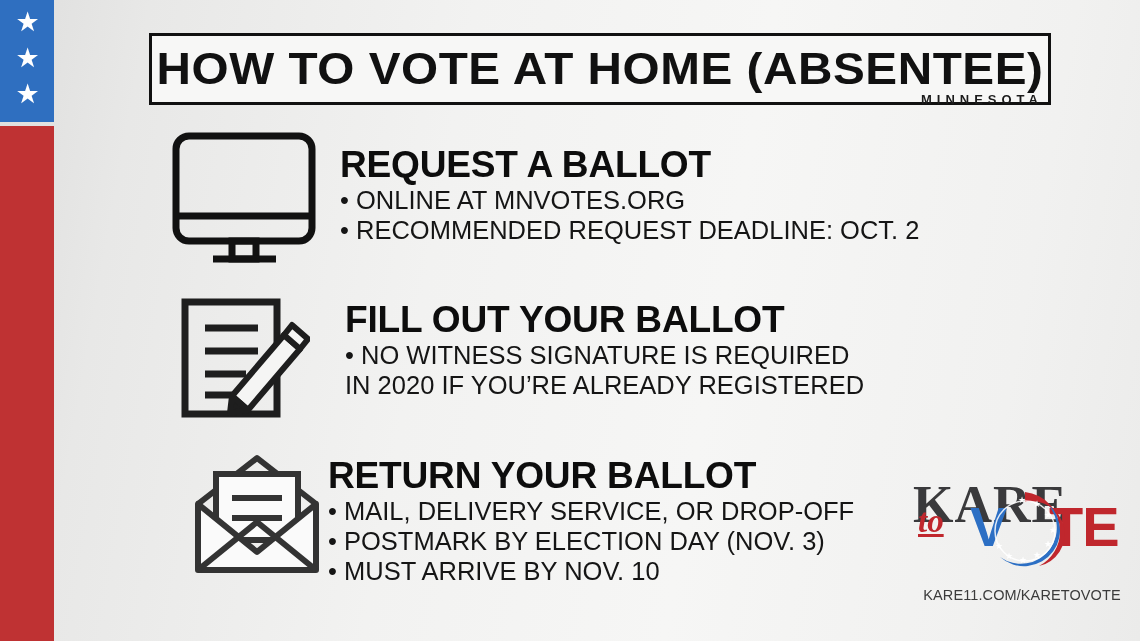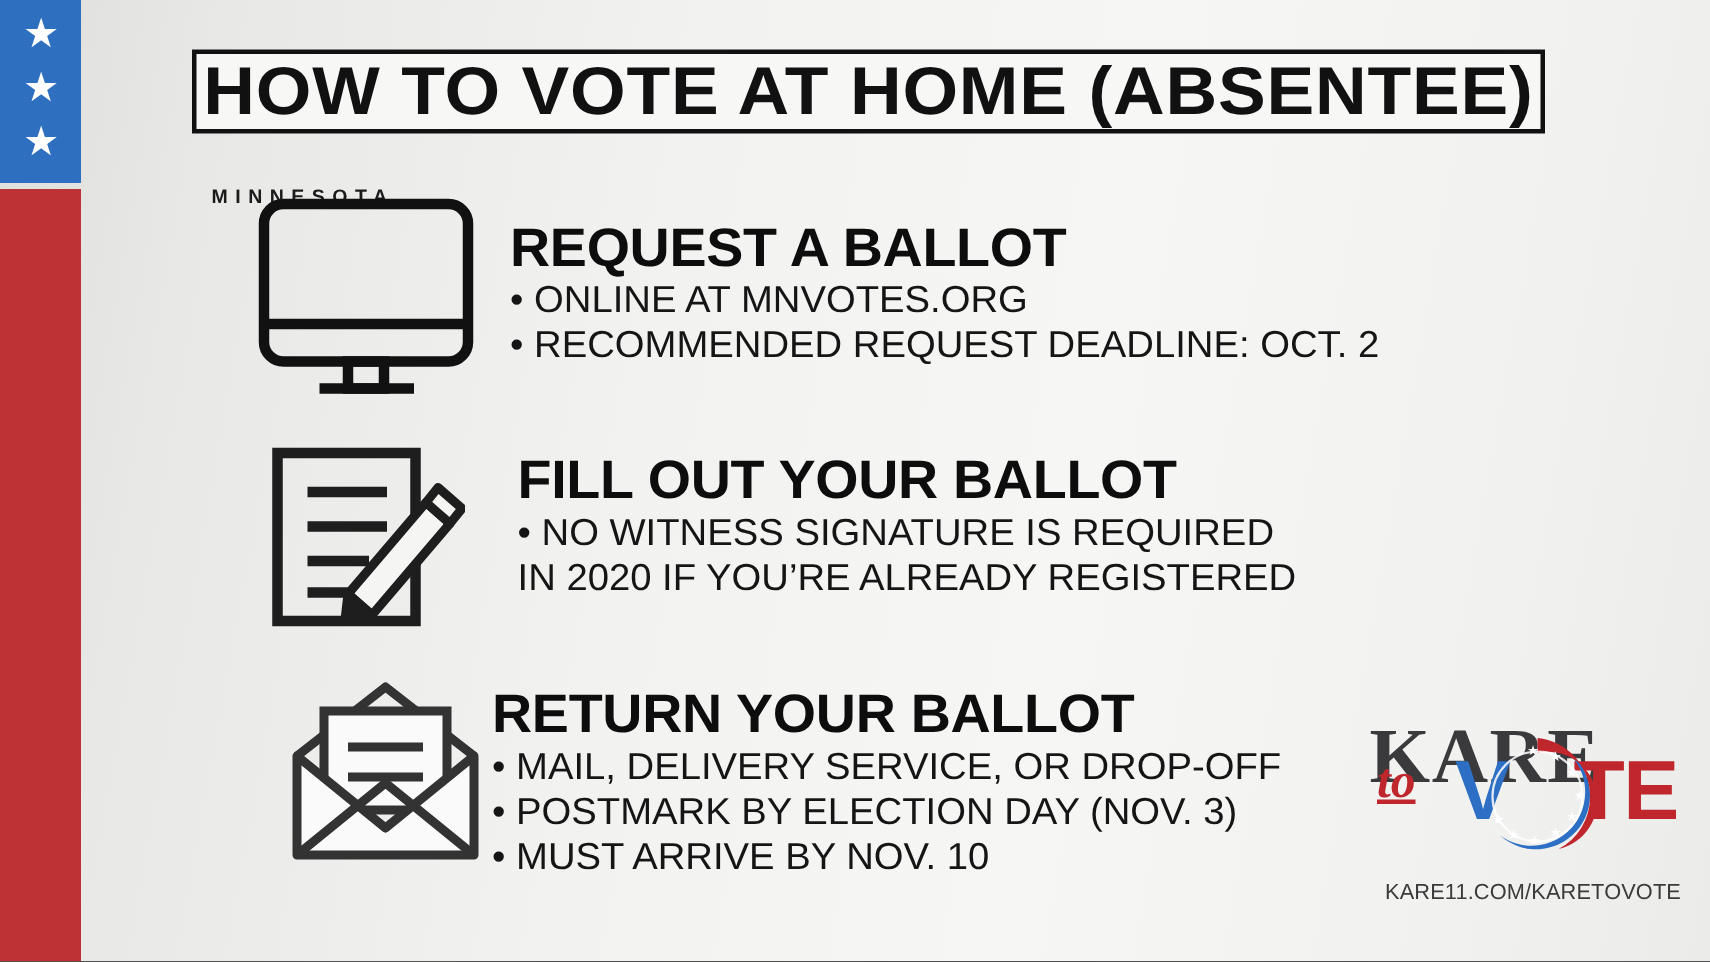--- a/index.html
+++ b/index.html
@@ -51,24 +51,24 @@
     line-height: 25px;
     text-align: center;
   }
   .star.s1 { top: 10px; }
   .star.s2 { top: 46px; }
   .star.s3 { top: 82px; }
 
   
   .title-box {
     position: absolute;
-    left: 128px;
+    left: 149px;
     top: 33px;
     width: 902px;
-    height: 56px;
+    height: 72px;
     border: 3px solid #111111;
     background: #f7f7f6;
     box-sizing: border-box;
   }
   .title-text {
     position: absolute;
     left: 0;
     top: 0;
     width: 100%;
     height: 100%;
@@ -82,26 +82,25 @@
     color: #111111;
     transform: scaleX(1.06);
     transform-origin: center;
     white-space: nowrap;
   }
   .subtitle {
     position: absolute;
     left: 141px;
     top: 92px;
     width: 902px;
-    text-align: left;
+    text-align: right;
     font-size: 13px;
     font-weight: 700;
     letter-spacing: 5px;
     color: #1b1b1b;
-    margin-top: 31px;
   }
 
   
   .step {
     position: absolute;
   }
   .step-icon {
     position: absolute;
   }
   .step-body {

